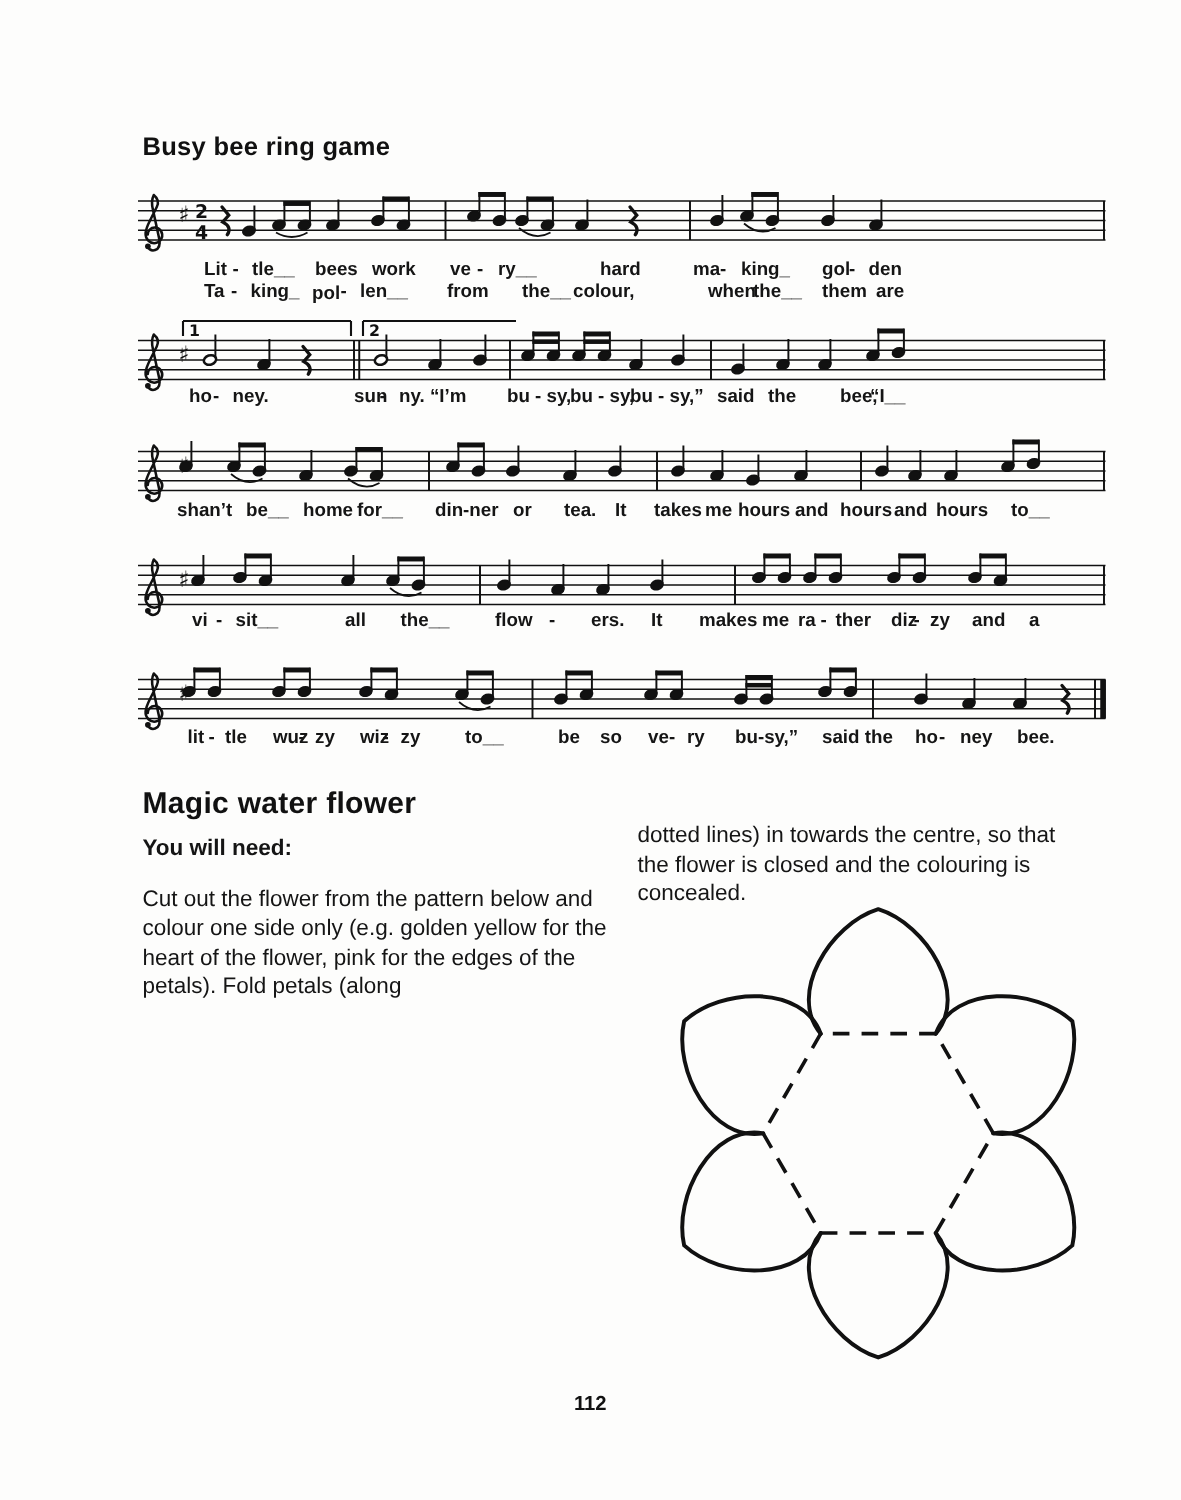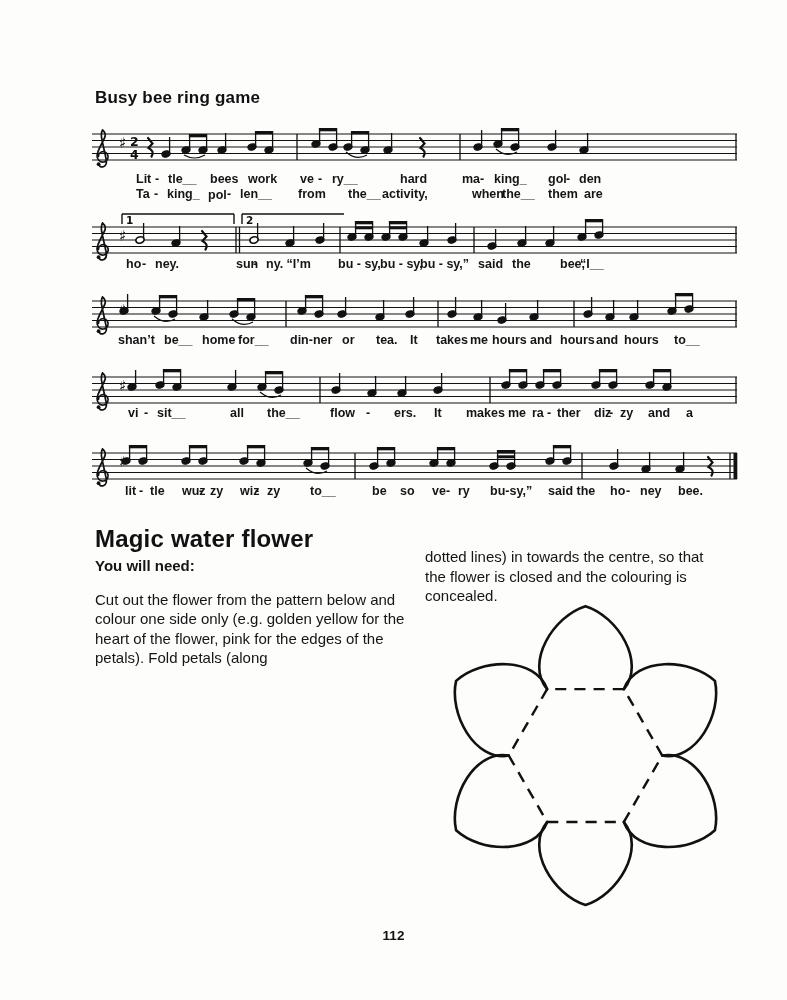--- a/index.html
+++ b/index.html
@@ -14,21 +14,21 @@
     font-size:17px;font-weight:bold;letter-spacing:.2px;
   }
   .system{position:absolute;left:92px;width:650px;height:86px;}
   .system svg{position:absolute;left:0;top:0;}
   .lyric{
     position:absolute;font-size:12.5px;font-weight:bold;
     white-space:nowrap;color:#151515;letter-spacing:0;
   }
   #article-heading{
     position:absolute;left:95px;top:525px;
-    font-size:24px;font-weight:bold;letter-spacing:.2px;
+    font-size:20px;font-weight:bold;letter-spacing:.2px;
   }
   #left-col{position:absolute;left:95px;top:556px;width:318px;}
   #right-col{position:absolute;left:425px;top:547px;width:300px;}
   #left-col p,#right-col p{
     margin:0;font-size:15px;line-height:1.3;color:#151515;
   }
   #ywn-label{margin-top:13px;font-size:15px;font-weight:bold;}
   #materials{list-style:none;margin:1px 0 0 0;padding:0;}
   #materials li{font-size:15px;line-height:1.3;color:#151515;}
   #cut-paragraph{margin-top:14px !important;}
@@ -120,21 +120,21 @@
       <span class="lyric" style="left: 474px; top: 54px;">-</span>
       <span class="lyric" style="left: 487px; top: 54px;">den</span>
       <span class="lyric" style="left: 44px; top: 69px;">Ta</span>
       <span class="lyric" style="left: 62px; top: 69px;">-</span>
       <span class="lyric" style="left: 75px; top: 69px;">king_</span>
       <span class="lyric" style="left: 116px; top: 58px; margin-top: 12px;">pol</span>
       <span class="lyric" style="left: 135px; top: 69px;">-</span>
       <span class="lyric" style="left: 148px; top: 69px;">len__</span>
       <span class="lyric" style="left: 206px; top: 69px;">from</span>
       <span class="lyric" style="left: 256px; top: 69px;">the__</span>
-      <span class="lyric" style="left: 290px; top: 69px;">activity,</span>
+      <span class="lyric" style="left: 290px; top: 69px;">colour,</span>
       <span class="lyric" style="left: 380px; top: 69px;">when</span>
       <span class="lyric" style="left: 410px; top: 69px;">the__</span>
       <span class="lyric" style="left: 456px; top: 69px;">them</span>
       <span class="lyric" style="left: 492px; top: 69px;">are</span>
     </div>
     <div class="system" style="top: 211px;">
       <svg width="648" height="54" viewBox="0 0 648 54">
         <line x1="0" y1="16" x2="645" y2="16" stroke="#111" stroke-width="1.1"></line>
         <line x1="0" y1="22.5" x2="645" y2="22.5" stroke="#111" stroke-width="1.1"></line>
         <line x1="0" y1="29" x2="645" y2="29" stroke="#111" stroke-width="1.1"></line>

